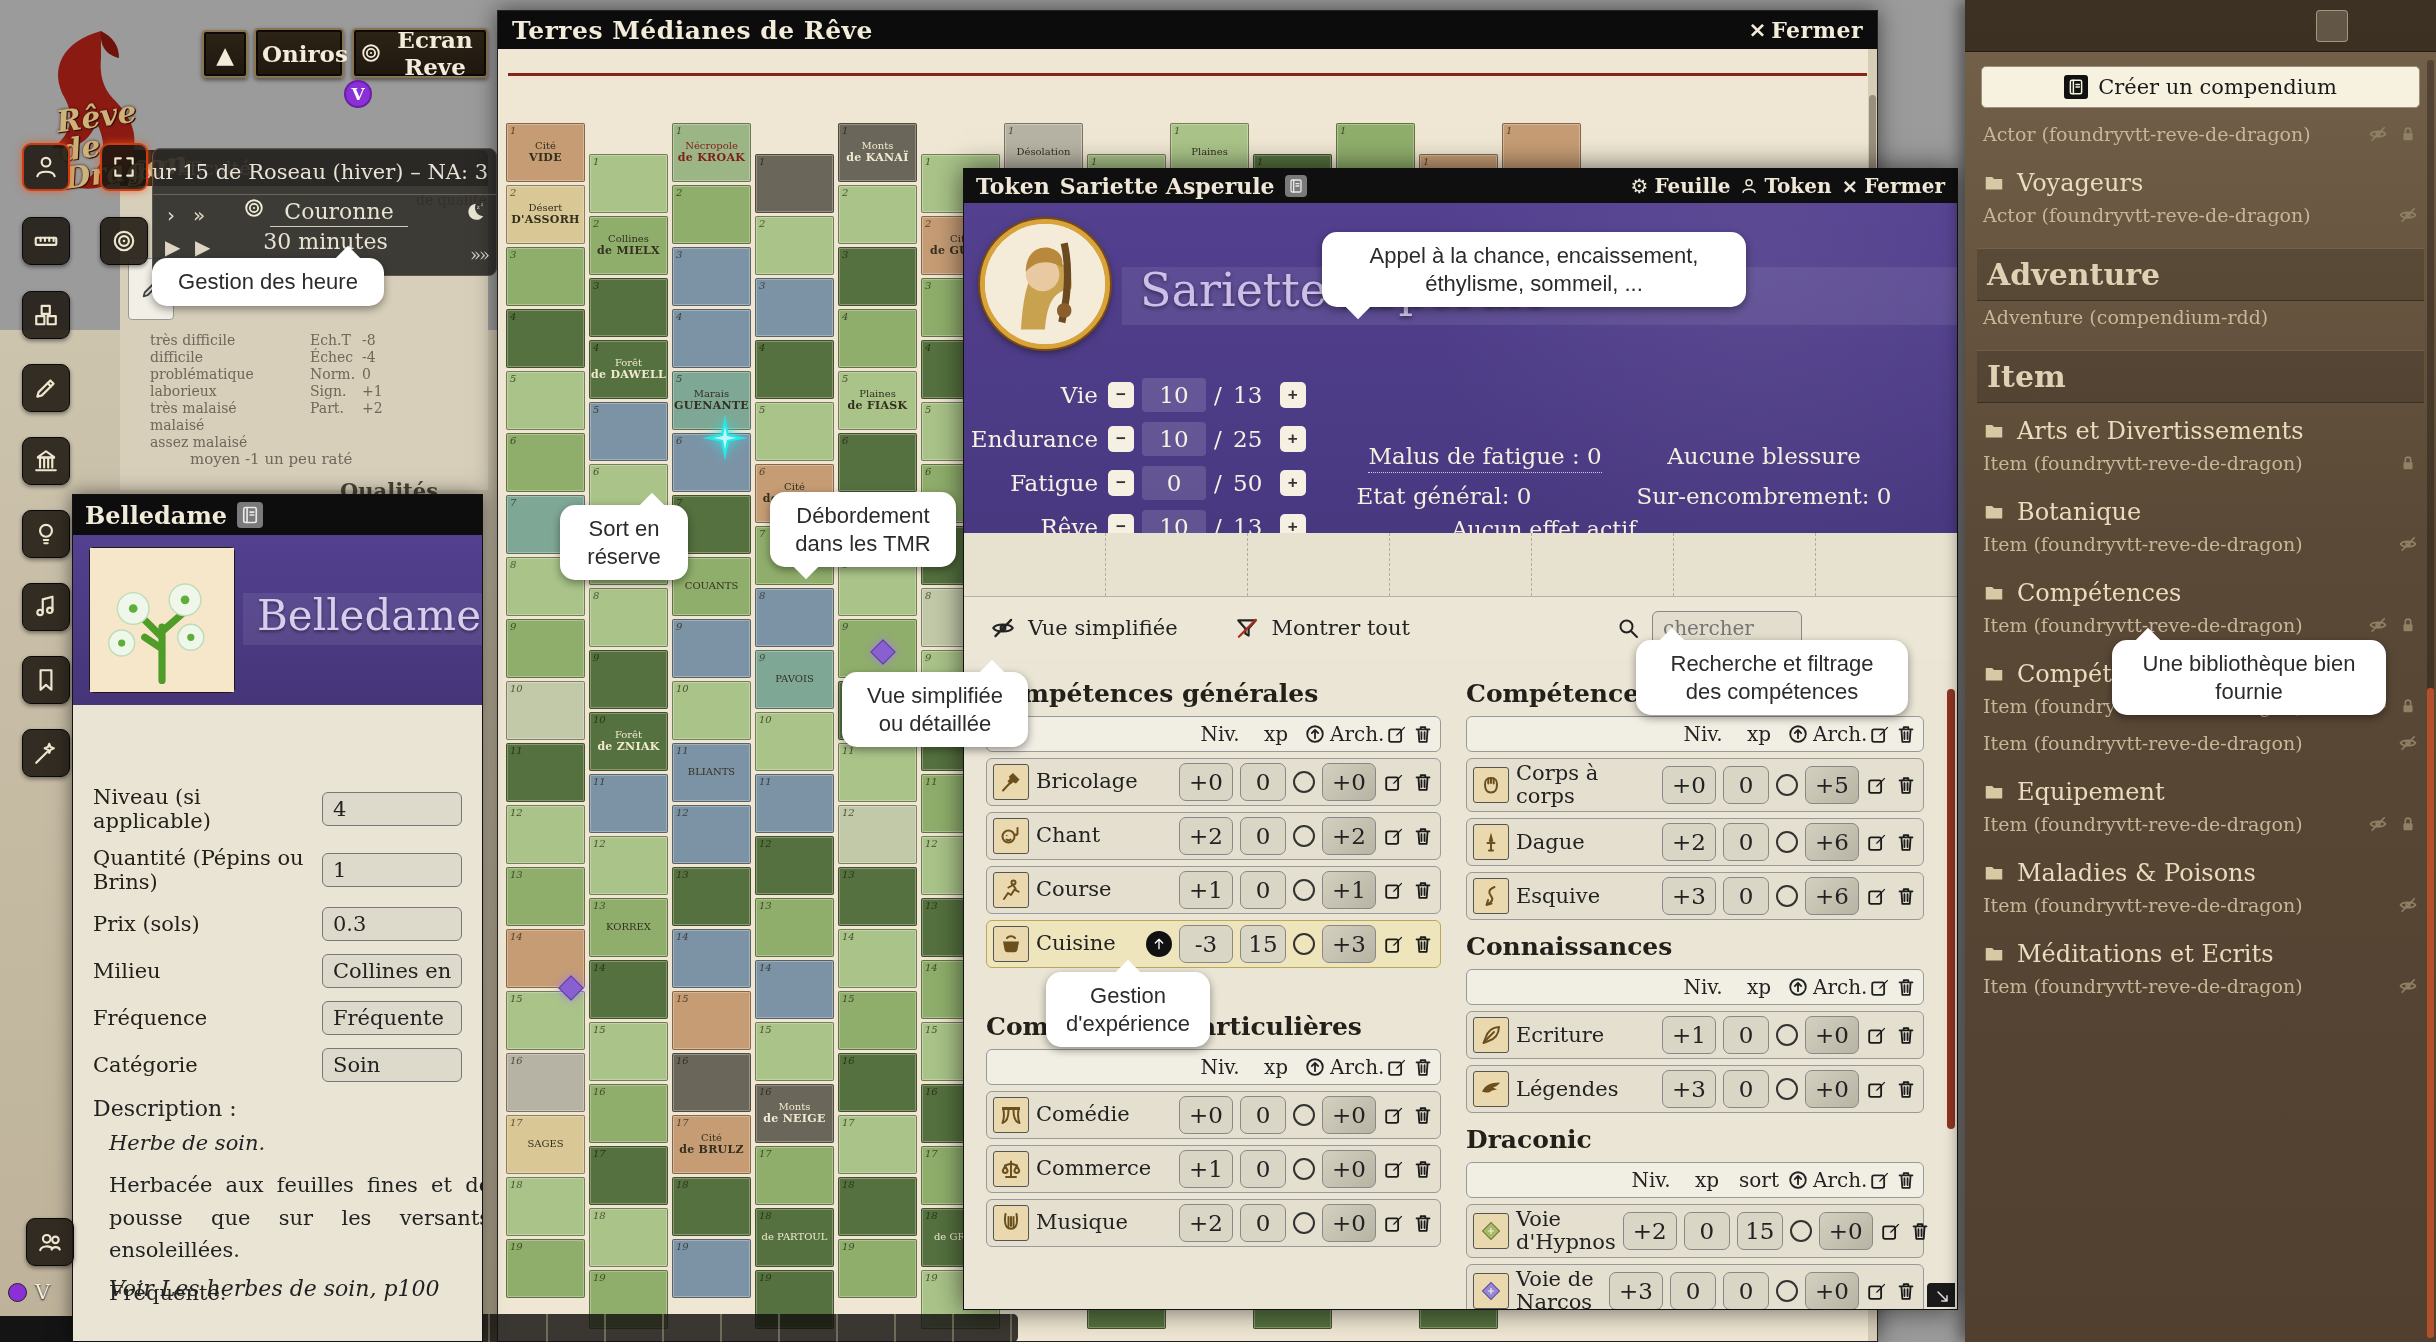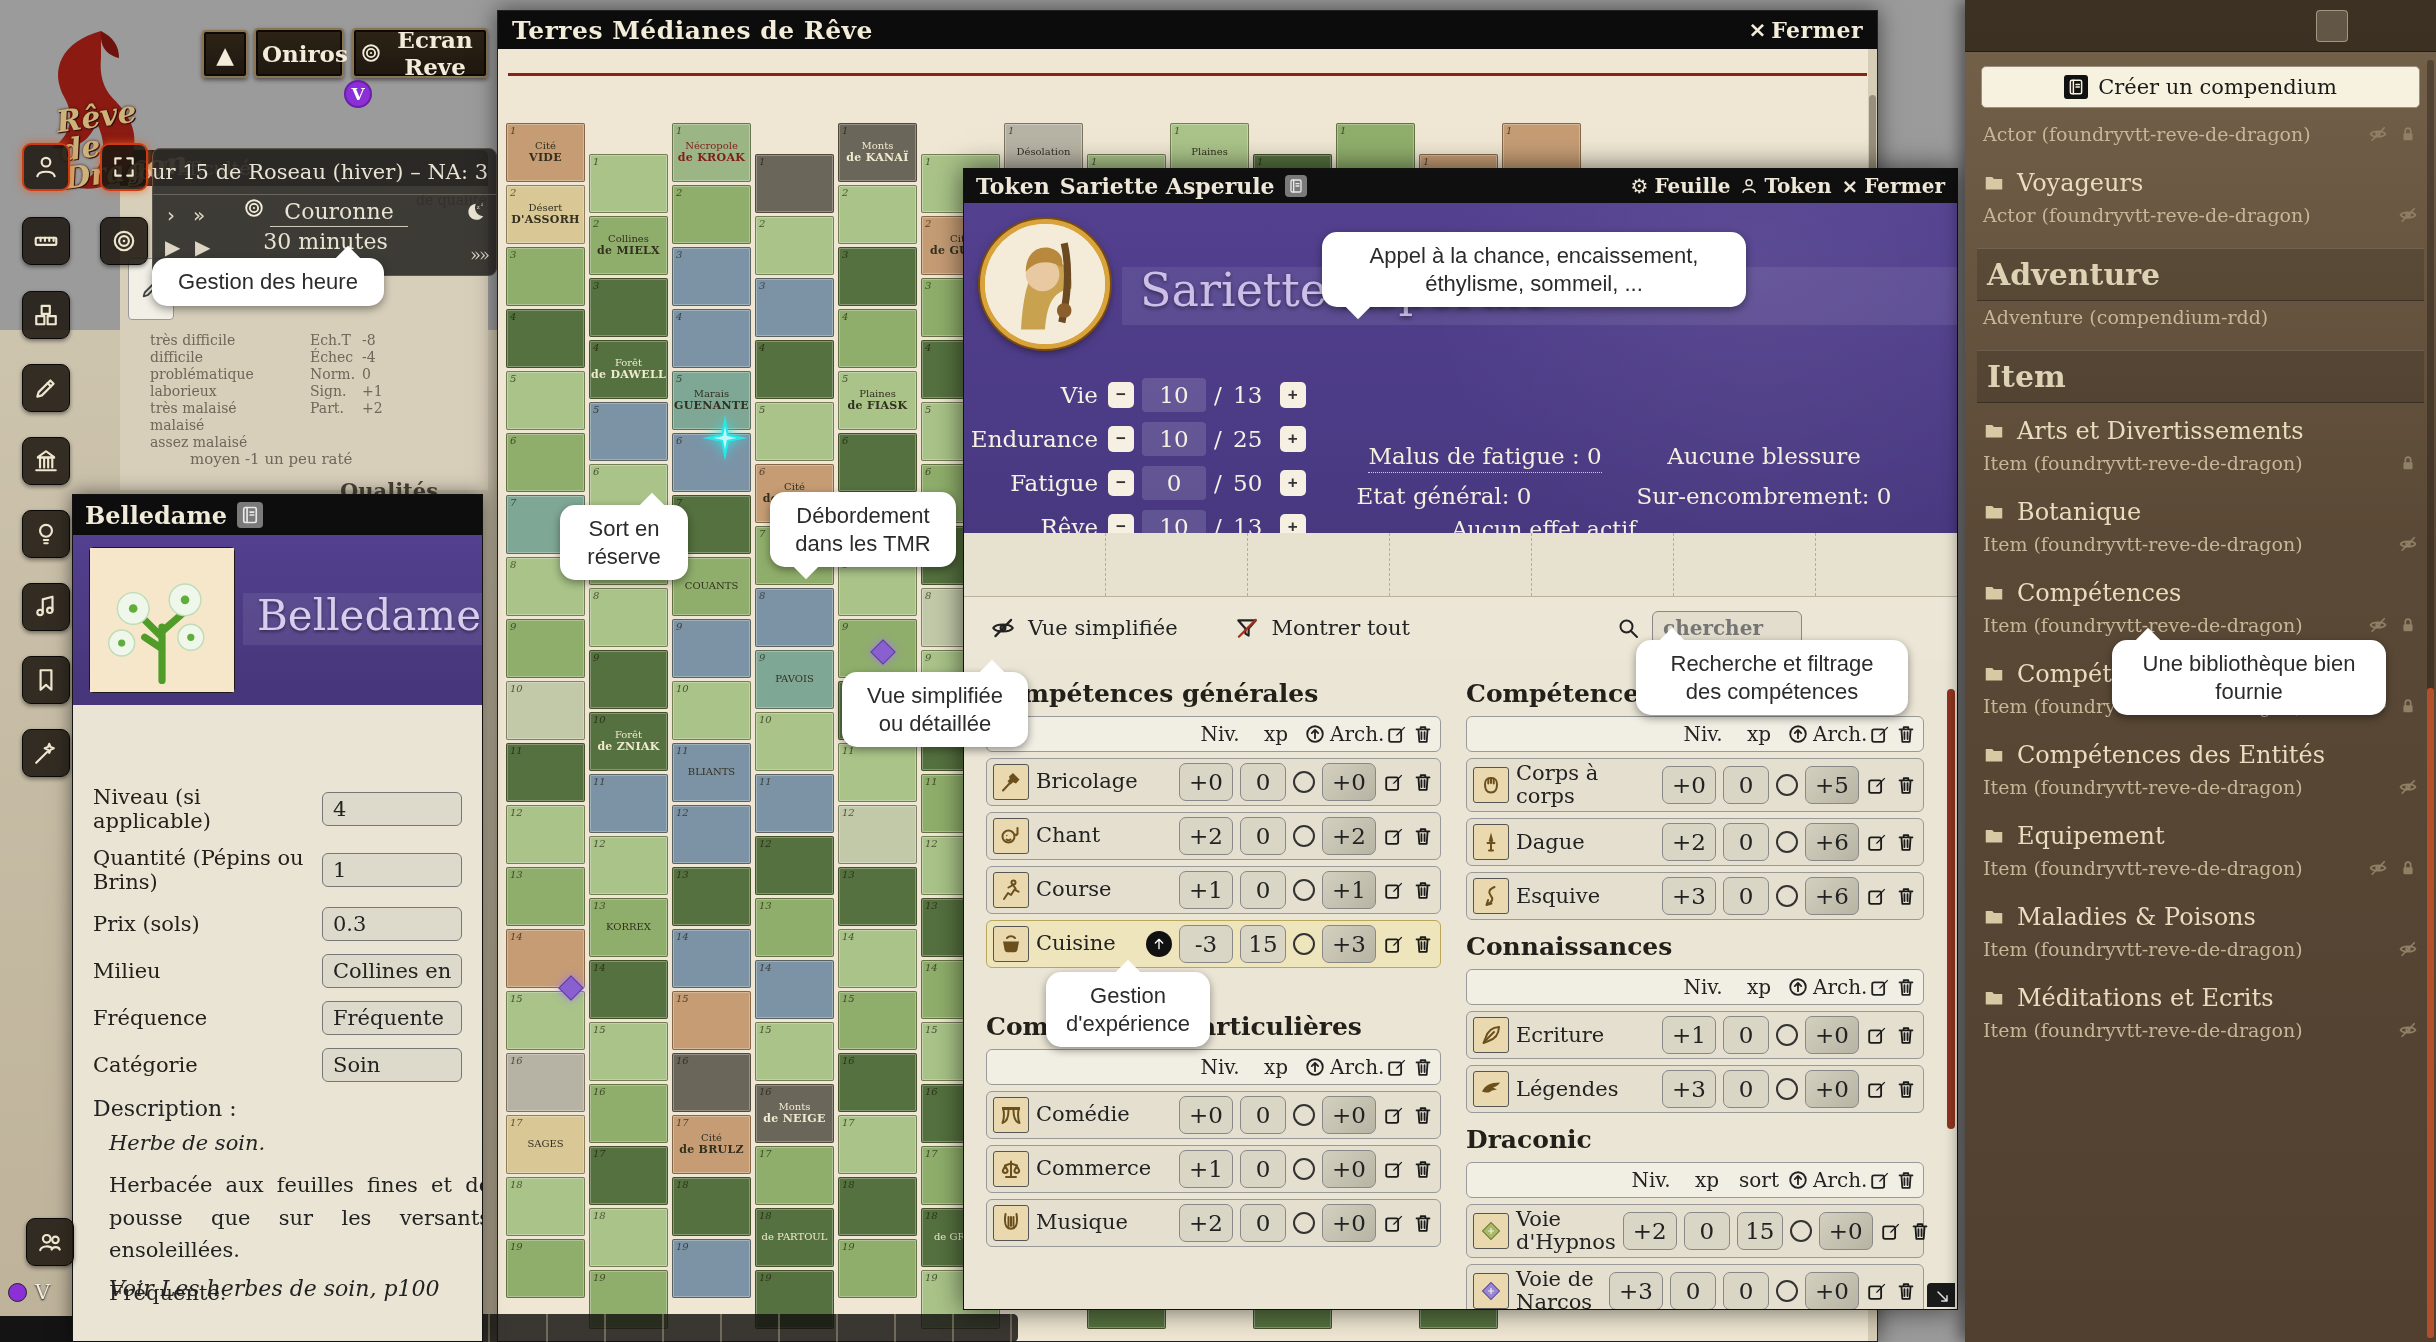--- a/index.html
+++ b/index.html
@@ -164,21 +164,21 @@
   .tab{flex:1;display:flex;align-items:center;justify-content:center;font-size:19px;letter-spacing:.5px;
     color:#1d1d1d;border-left:1px dashed #b5ae9c;cursor:pointer;text-align:center;line-height:1.1;}
   .tab:first-child{border-left:none;}
   .tab.active{color:#c06818;font-weight:bold;}
   .filterbar{position:absolute;left:0;top:428px;width:100%;height:62px;background:#ebe6d6;display:flex;
     align-items:center;gap:12px;padding:0 26px;}
   .filterbar .f-ic{width:26px;height:26px;color:#222;cursor:pointer;}
   .filterbar .f-label{font-size:21px;margin-right:44px;}
   .filterbar .f-search{width:24px;height:24px;color:#222;margin-left:150px;cursor:pointer;}
   .filterbar input{width:150px;height:34px;border:1px solid #888;border-radius:6px;background:#e2ddcc;
-    font-family:inherit;font-size:20px;padding:0 10px;color:#333;font-weight:bold;}
+    font-family:inherit;font-size:20px;padding:0 10px;color:#333;}
   .sheet-content{position:absolute;left:0;top:490px;width:100%;bottom:0;overflow:hidden;}
   .col-left{position:absolute;left:22px;top:8px;width:455px;}
   .col-right{position:absolute;left:502px;top:8px;width:458px;}
   .sec-title{font-size:25px;font-weight:bold;margin:12px 0 8px;color:#23201a;}
   .gap-lg{margin-top:44px;}
   .skill-head,.skill-row{display:flex;align-items:center;border:1px solid #999;border-radius:6px;margin-bottom:6px;
     padding:3px 6px;}
   .skill-head{background:rgba(255,255,255,.35);height:36px;justify-content:flex-end;gap:4px;}
   .skill-head .hl{font-size:20px;text-align:center;}
   .skill-head .h-niv{width:56px;}.skill-head .h-xp{width:48px;}.skill-head .h-sort{width:48px;}
@@ -2196,28 +2196,20 @@
               <path d="M5 19.5L19.5 4.5"></path>
             </svg>
           </span>
           <span data-icon="lock">
             <svg viewBox="0 0 24 24" fill="none" stroke="currentColor" stroke-width="2" stroke-linecap="round" stroke-linejoin="round">
               <rect x="6.5" y="11" width="11" height="8.5" rx="1.5" fill="currentColor" stroke="none"></rect>
               <path d="M8.8 11V8.2a3.2 3.2 0 0 1 6.4 0V11"></path>
             </svg>
           </span>
         </div>
-        <div class="sb-folder">
-          <span data-icon="folder">
-            <svg viewBox="0 0 24 24" fill="none" stroke="currentColor" stroke-width="2" stroke-linecap="round" stroke-linejoin="round">
-              <path d="M3 5.5h7l2 2h9V19H3z" fill="currentColor" stroke="none"></path>
-            </svg>
-          </span>
-          <span class="sb-txt">Compétences des Entités</span>
-        </div>
         <div class="sb-pack">
           <span class="sb-txt">Item (foundryvtt-reve-de-dragon)</span>
           <span data-icon="eye-slash">
             <svg viewBox="0 0 24 24" fill="none" stroke="currentColor" stroke-width="2" stroke-linecap="round" stroke-linejoin="round">
               <path d="M3 12c2.5-4.3 15.5-4.3 18 0-2.5 4.3-15.5 4.3-18 0z"></path>
               <circle cx="12" cy="12" r="2.2"></circle>
               <path d="M5 19.5L19.5 4.5"></path>
             </svg>
           </span>
         </div>

